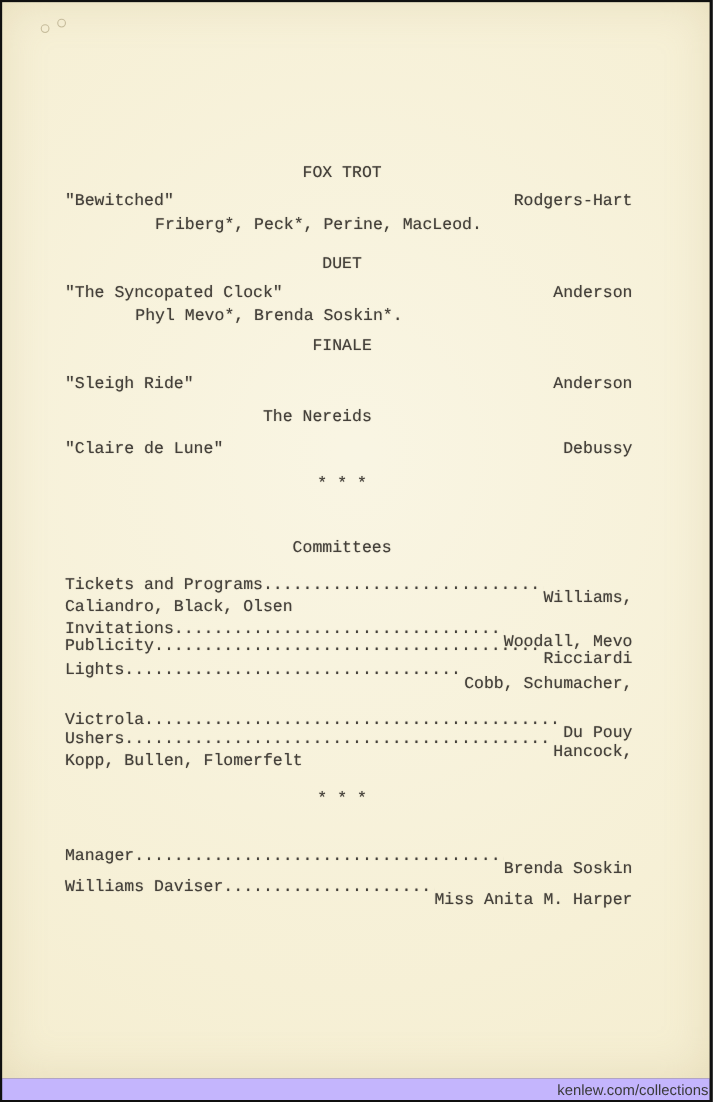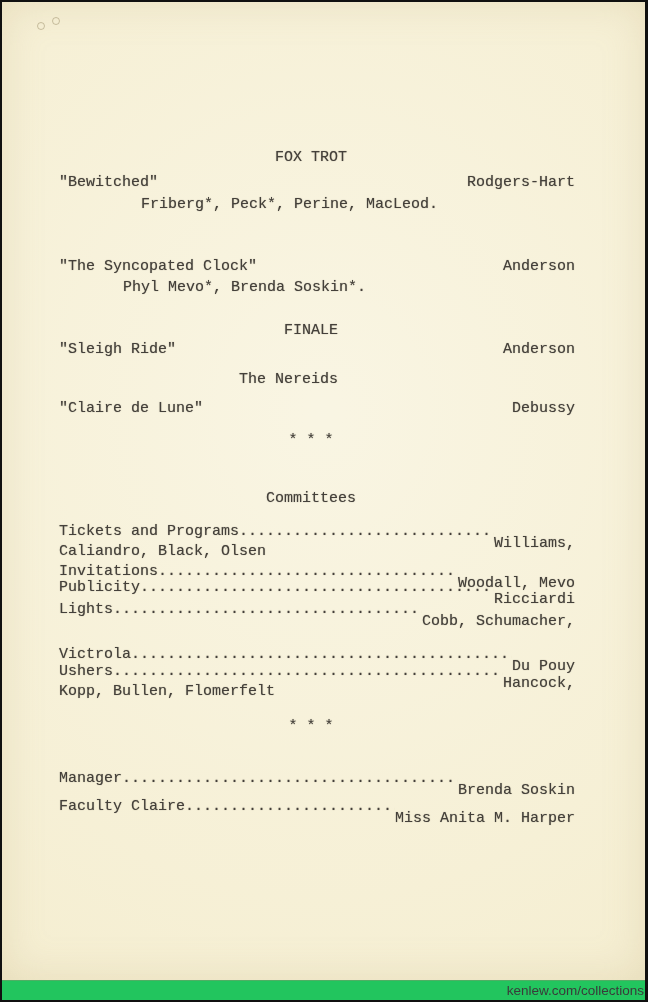--- a/index.html
+++ b/index.html
@@ -34,21 +34,21 @@
   .row { display:flex; justify-content:space-between; }
   .rightal { text-align:left; }
 
   .dotline { display:flex;justify-content:center; }
   .dotline .lbl { flex:none; }
   .dotline .dots { flex:1 1 auto; overflow:hidden; white-space:nowrap; }
   .dotline .val { flex:none;margin-top:12px; }
 
   .strip {
     position:absolute; left:2px; right:3px; top:980px; bottom:2px;
-    background:#22c55e;
+    background:#c4b5fd;
     border-top:1px solid rgba(150,140,110,0.4);
     text-decoration:underline;
   }
   .watermark {
     position:absolute; right:1px; top:0px;
     font-family:"Liberation Sans","DejaVu Sans",sans-serif;
     font-size:13.5px; line-height:19px; color:#3a3a3a;
   }
 </style>
 </head>
@@ -60,27 +60,28 @@
     <span class="pencil m1"></span>
     <span class="pencil m2"></span>
 
     <div class="line center" style="top:145px">FOX TROT</div>
     <div class="line row" style="top:170px">
       <span>"Bewitched"</span>
       <span>Rodgers-Hart</span>
     </div>
     <div class="line" style="top:192px; padding-left:82px">Friberg*, Peck*, Perine, MacLeod.</div>
 
+    <div class="line center" style="top:228px">DUET</div>
     <div class="line row" style="top:254px">
       <span>"The Syncopated Clock"</span>
       <span>Anderson</span>
     </div>
     <div class="line" style="top:275px; padding-left:64px">Phyl Mevo*, Brenda Soskin*.</div>
 
-    <div class="line center" style="top:318px">FINALE</div>
+    <div class="line center" style="top:302px">FINALE</div>
     <div class="line row" style="top:337px">
       <span>"Sleigh Ride"</span>
       <span>Anderson</span>
     </div>
     <div class="line" style="top:367px; padding-left:180px">The Nereids</div>
     <div class="line row" style="top:396px">
       <span>"Claire de Lune"</span>
       <span>Debussy</span>
     </div>
 
@@ -113,21 +114,21 @@
       <span class="lbl">Ushers</span><span class="dots">......................................................................</span><span class="val">Hancock,</span>
     </div>
     <div class="line rightal" style="top:679px">Kopp, Bullen, Flomerfelt</div>
 
     <div class="line center" style="top:714px">* * *</div>
 
     <div class="line dotline" style="top:766px">
       <span class="lbl">Manager</span><span class="dots">......................................................................</span><span class="val">Brenda Soskin</span>
     </div>
     <div class="line dotline" style="top:794px">
-      <span class="lbl">Faculty Claire</span><span class="dots">......................................................................</span><span class="val">Miss Anita M. Harper</span>
+      <span class="lbl">Williams Daviser</span><span class="dots">......................................................................</span><span class="val">Miss Anita M. Harper</span>
     </div>
 
   </div>
 
   <div class="strip">
     <span class="watermark">kenlew.com/collections</span>
   </div>
 </div>
 
 </body></html>

